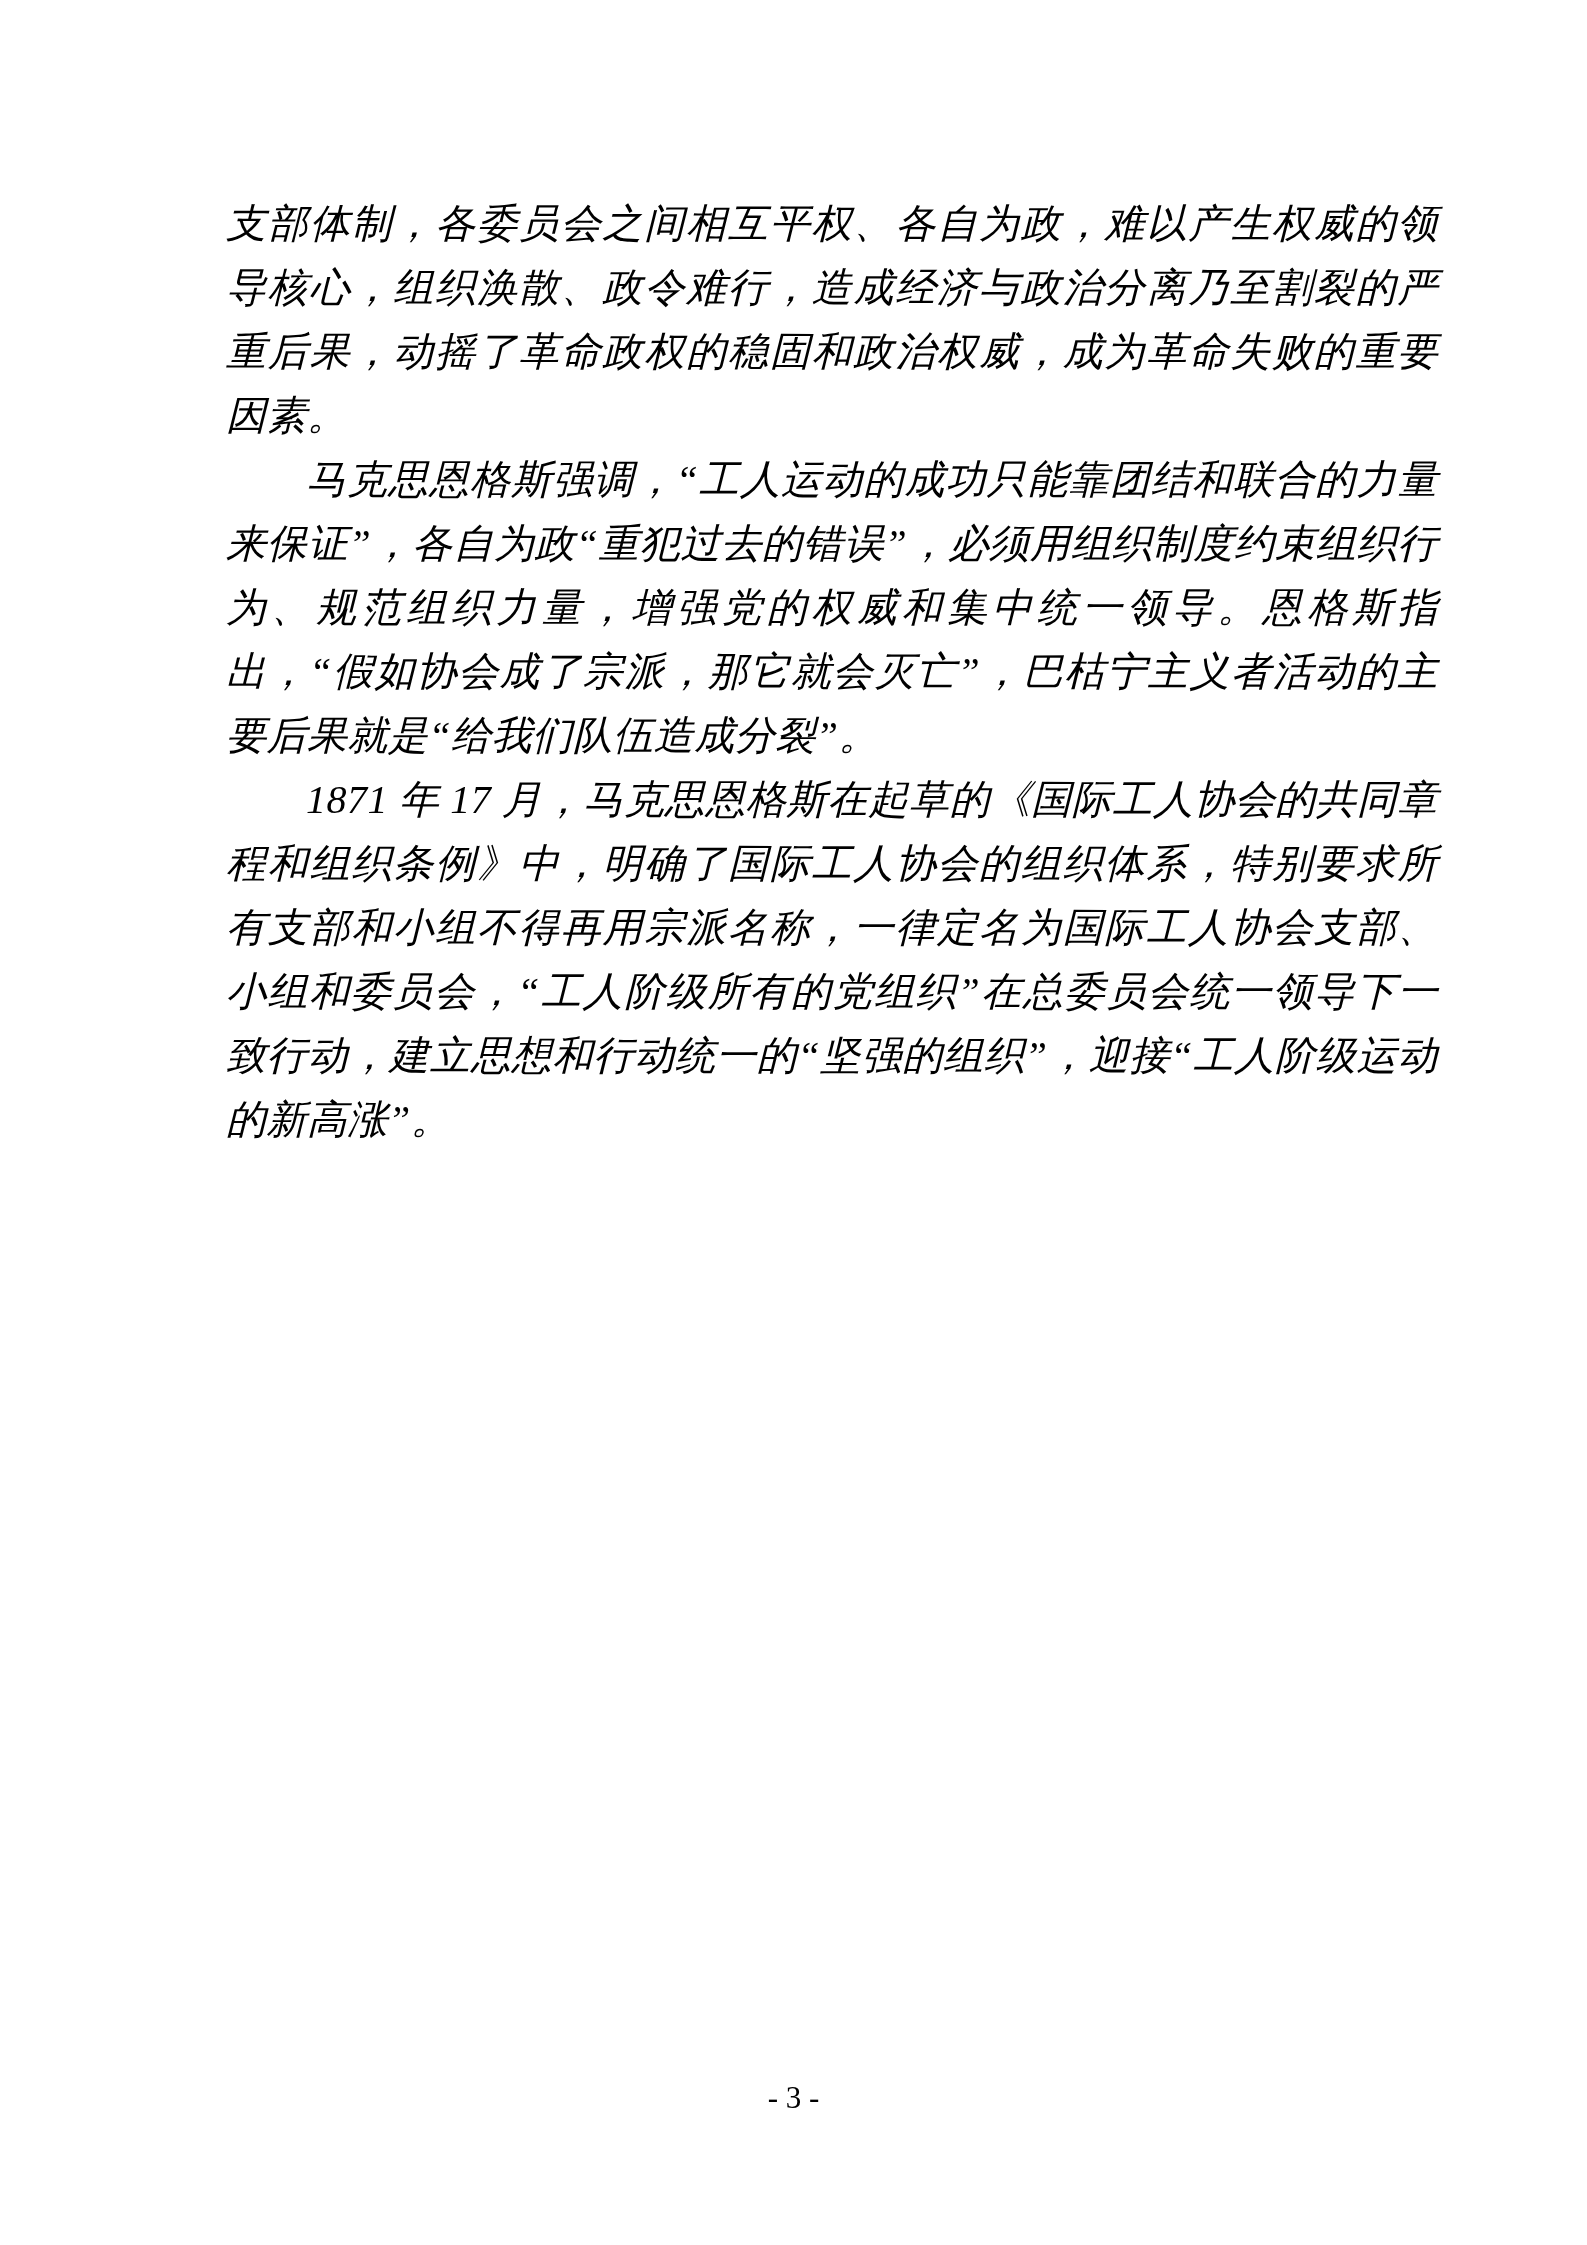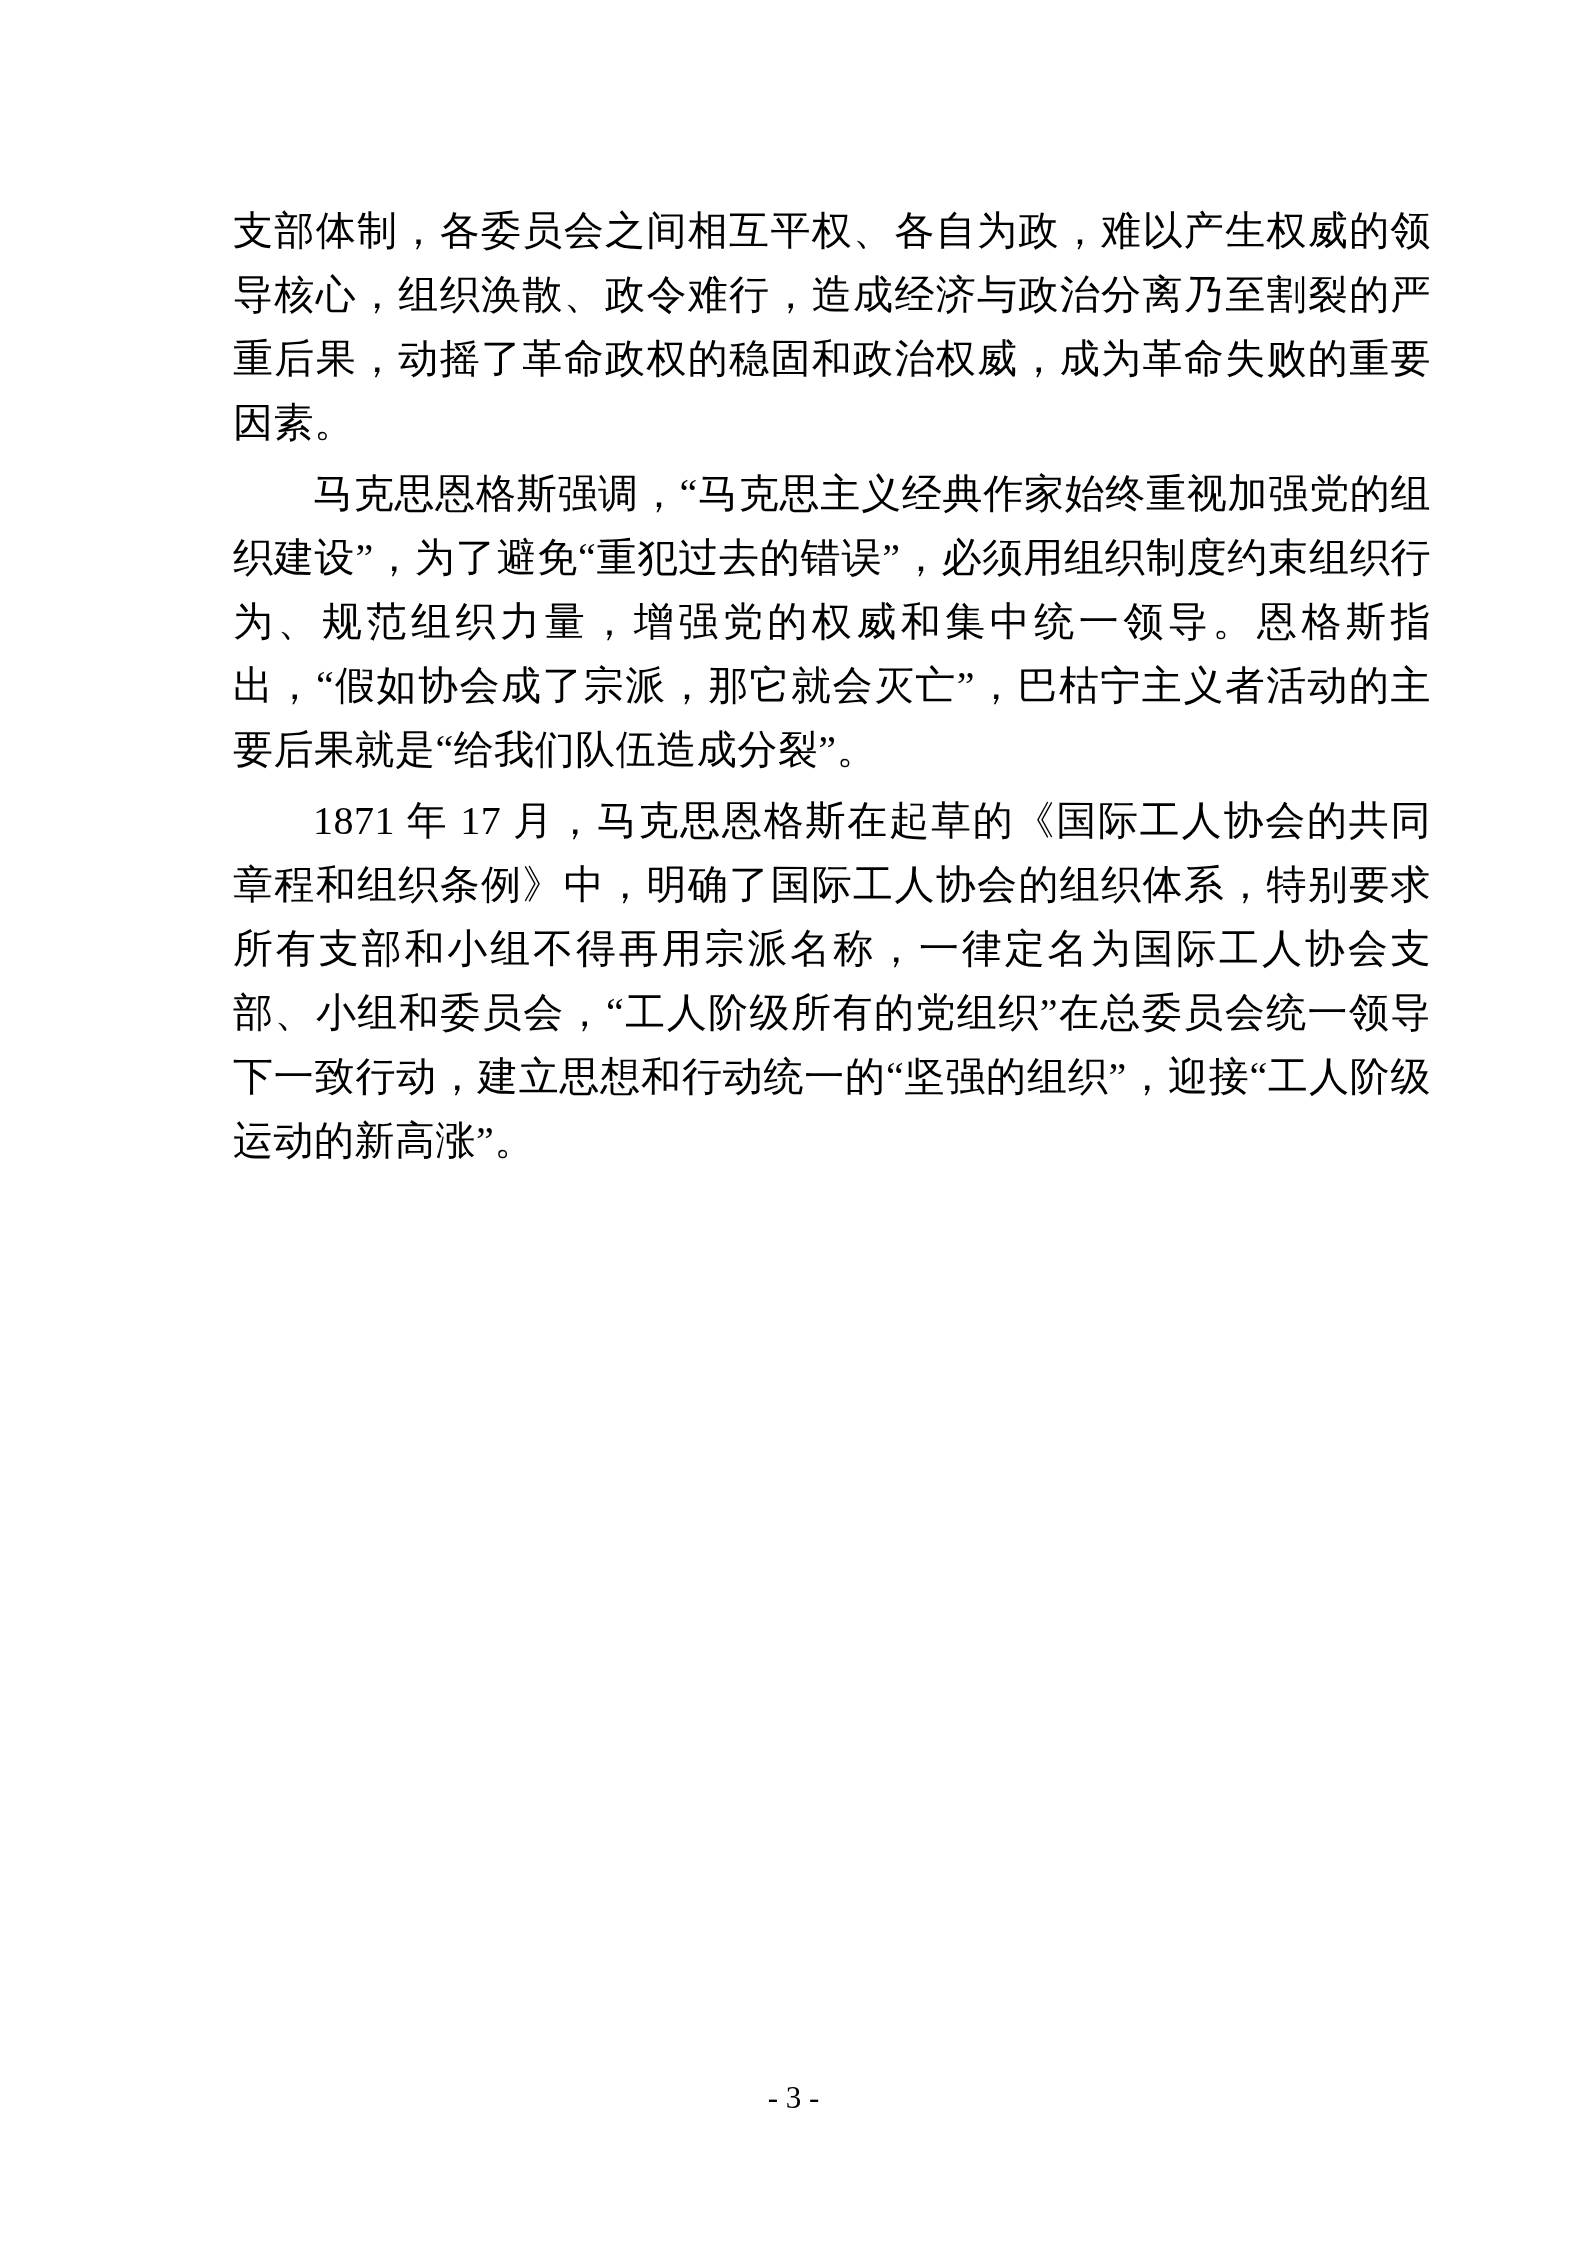--- a/index.html
+++ b/index.html
@@ -21,22 +21,23 @@
     width: 1212px;
     font-family: "Liberation Serif", "DejaVu Serif", serif;
     font-size: 40px;
     line-height: 64px;
     color: #000000;
     text-align: justify;
     text-justify: inter-ideograph;
     letter-spacing: 0.5px;
   }
   .body-text p {
-    margin: 7px;
+    margin: 0;
     padding: 0;
+    font-style: italic;
   }
   .body-text p.indent {
     text-indent: 2em;
   }
   .page-number {
     position: absolute;
     left: 0;
     top: 2078px;
     width: 100%;
     text-align: center;
@@ -45,17 +46,17 @@
     line-height: 40px;
     color: #000000;
   }
 </style>
 </head>
 <body>
 
 <div class="page">
   <div class="body-text">
     <p>支部体制，各委员会之间相互平权、各自为政，难以产生权威的领导核心，组织涣散、政令难行，造成经济与政治分离乃至割裂的严重后果，动摇了革命政权的稳固和政治权威，成为革命失败的重要因素。</p>
-    <p class="indent">马克思恩格斯强调，“马克思主义经典作家始终重视加强党的组织建设”，为了避免“重犯过去的错误”，必须用组织制度约束组织行为、规范组织力量，增强党的权威和集中统一领导。恩格斯指出，“假如协会成了宗派，那它就会灭亡”，巴枯宁主义者活动的主要后果就是“给我们队伍造成分裂”。</p>
+    <p class="indent">马克思恩格斯强调，“工人运动的成功只能靠团结和联合的力量来保证”，各自为政“重犯过去的错误”，必须用组织制度约束组织行为、规范组织力量，增强党的权威和集中统一领导。恩格斯指出，“假如协会成了宗派，那它就会灭亡”，巴枯宁主义者活动的主要后果就是“给我们队伍造成分裂”。</p>
     <p class="indent">1871 年 17 月，马克思恩格斯在起草的《国际工人协会的共同章程和组织条例》中，明确了国际工人协会的组织体系，特别要求所有支部和小组不得再用宗派名称，一律定名为国际工人协会支部、小组和委员会，“工人阶级所有的党组织”在总委员会统一领导下一致行动，建立思想和行动统一的“坚强的组织”，迎接“工人阶级运动的新高涨”。</p>
   </div>
   <div class="page-number">- 3 -</div>
 </div>
 
 </body></html>

